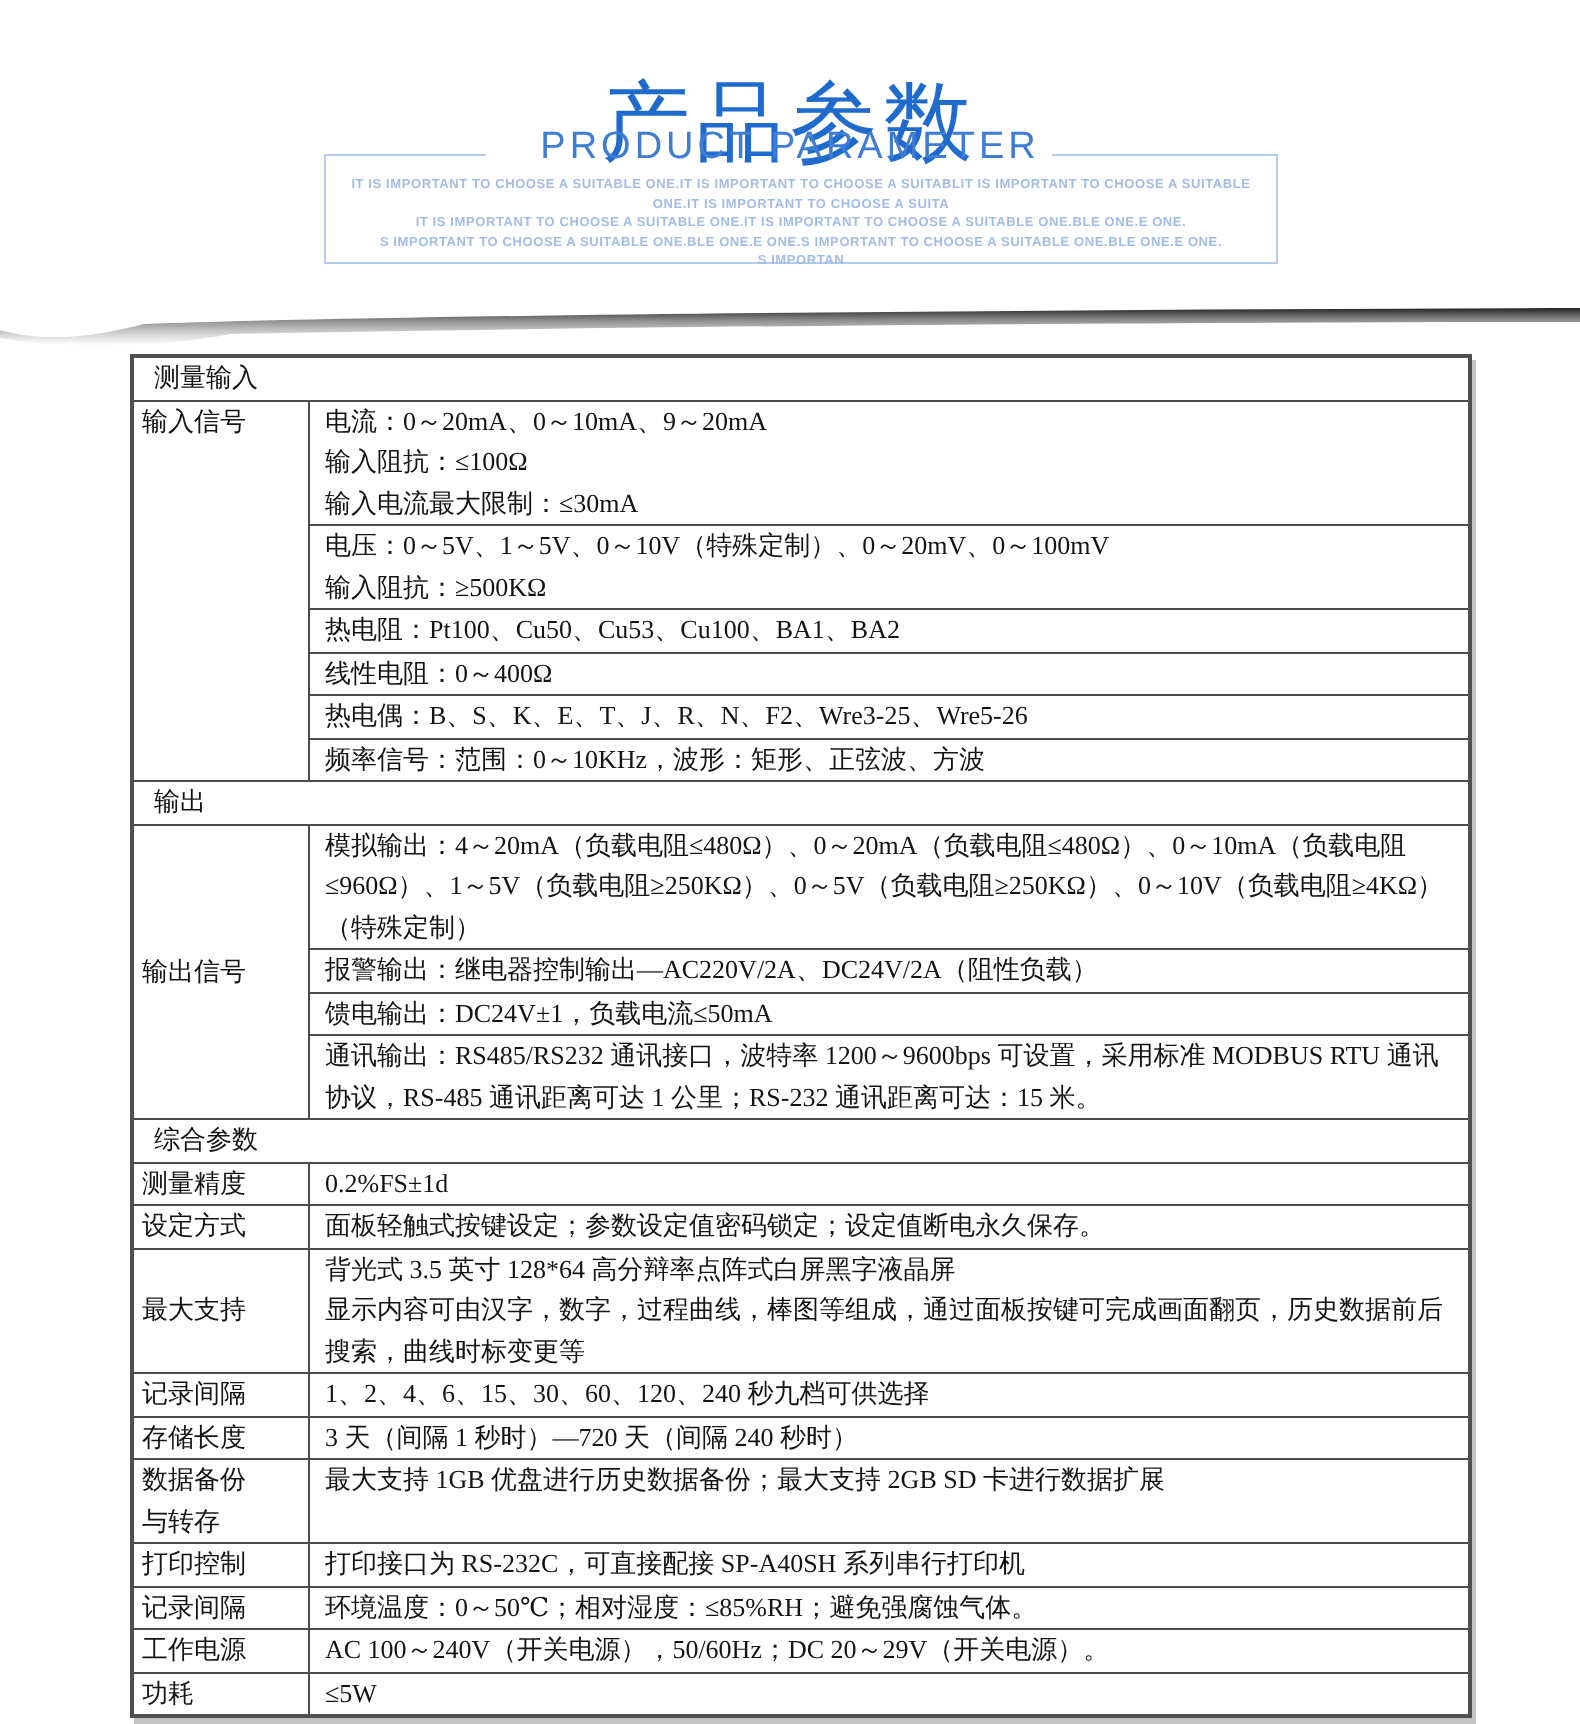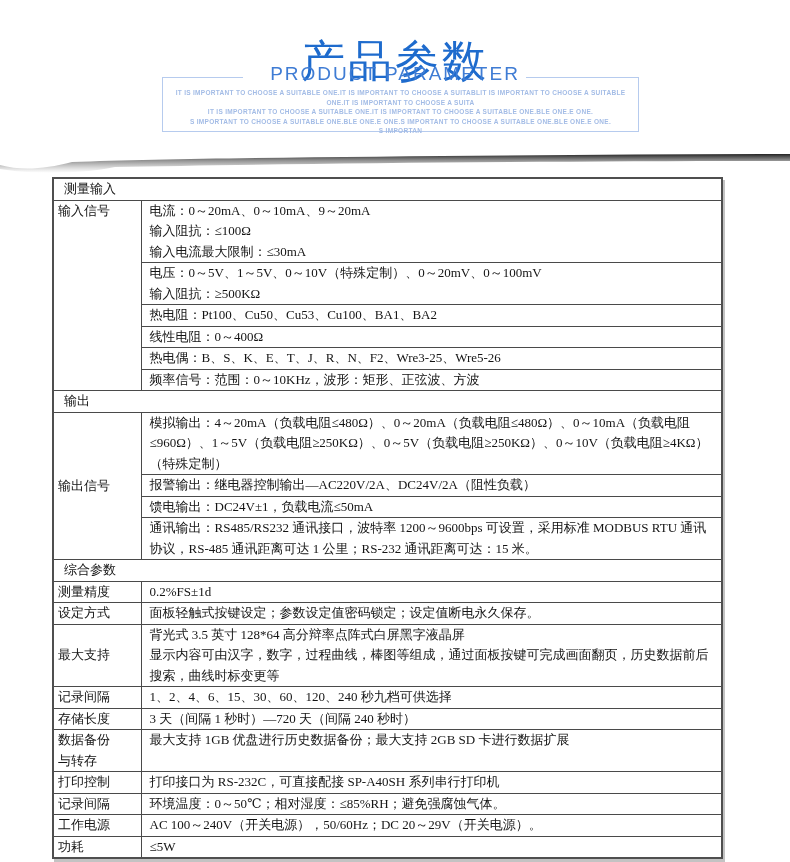--- a/index.html
+++ b/index.html
@@ -35,21 +35,21 @@
     content:""; position:absolute; right:0; top:0; width:112px; height:0;
     border-top:1px solid #b6cbee;
   }
   .tagline {
     padding-top:11px; text-align:center;
     font-size:6.5px; line-height:9.5px; letter-spacing:0.3px;
     color:#a3bce6; font-weight:bold;
   }
   .wave-divider { position:absolute; left:0; top:150px; width:790px; height:26px; }
   
-  .table-wrap { margin:0 0 0 52px; width:671px; }
+  .table-wrap { margin:0 0 0 65px; width:671px; }
   table {
     border-collapse:collapse; width:671px;
     border:2px solid #4f4f4f;
     box-shadow:2px 3px 0 rgba(145,145,145,0.55);
     font-family:"Liberation Serif","DejaVu Serif",serif;
   }
   td {
     border:1px solid #4a4a4a; font-size:13px; line-height:20.5px;
     color:#141414; padding:0 8px; white-space:pre-line;
   }

